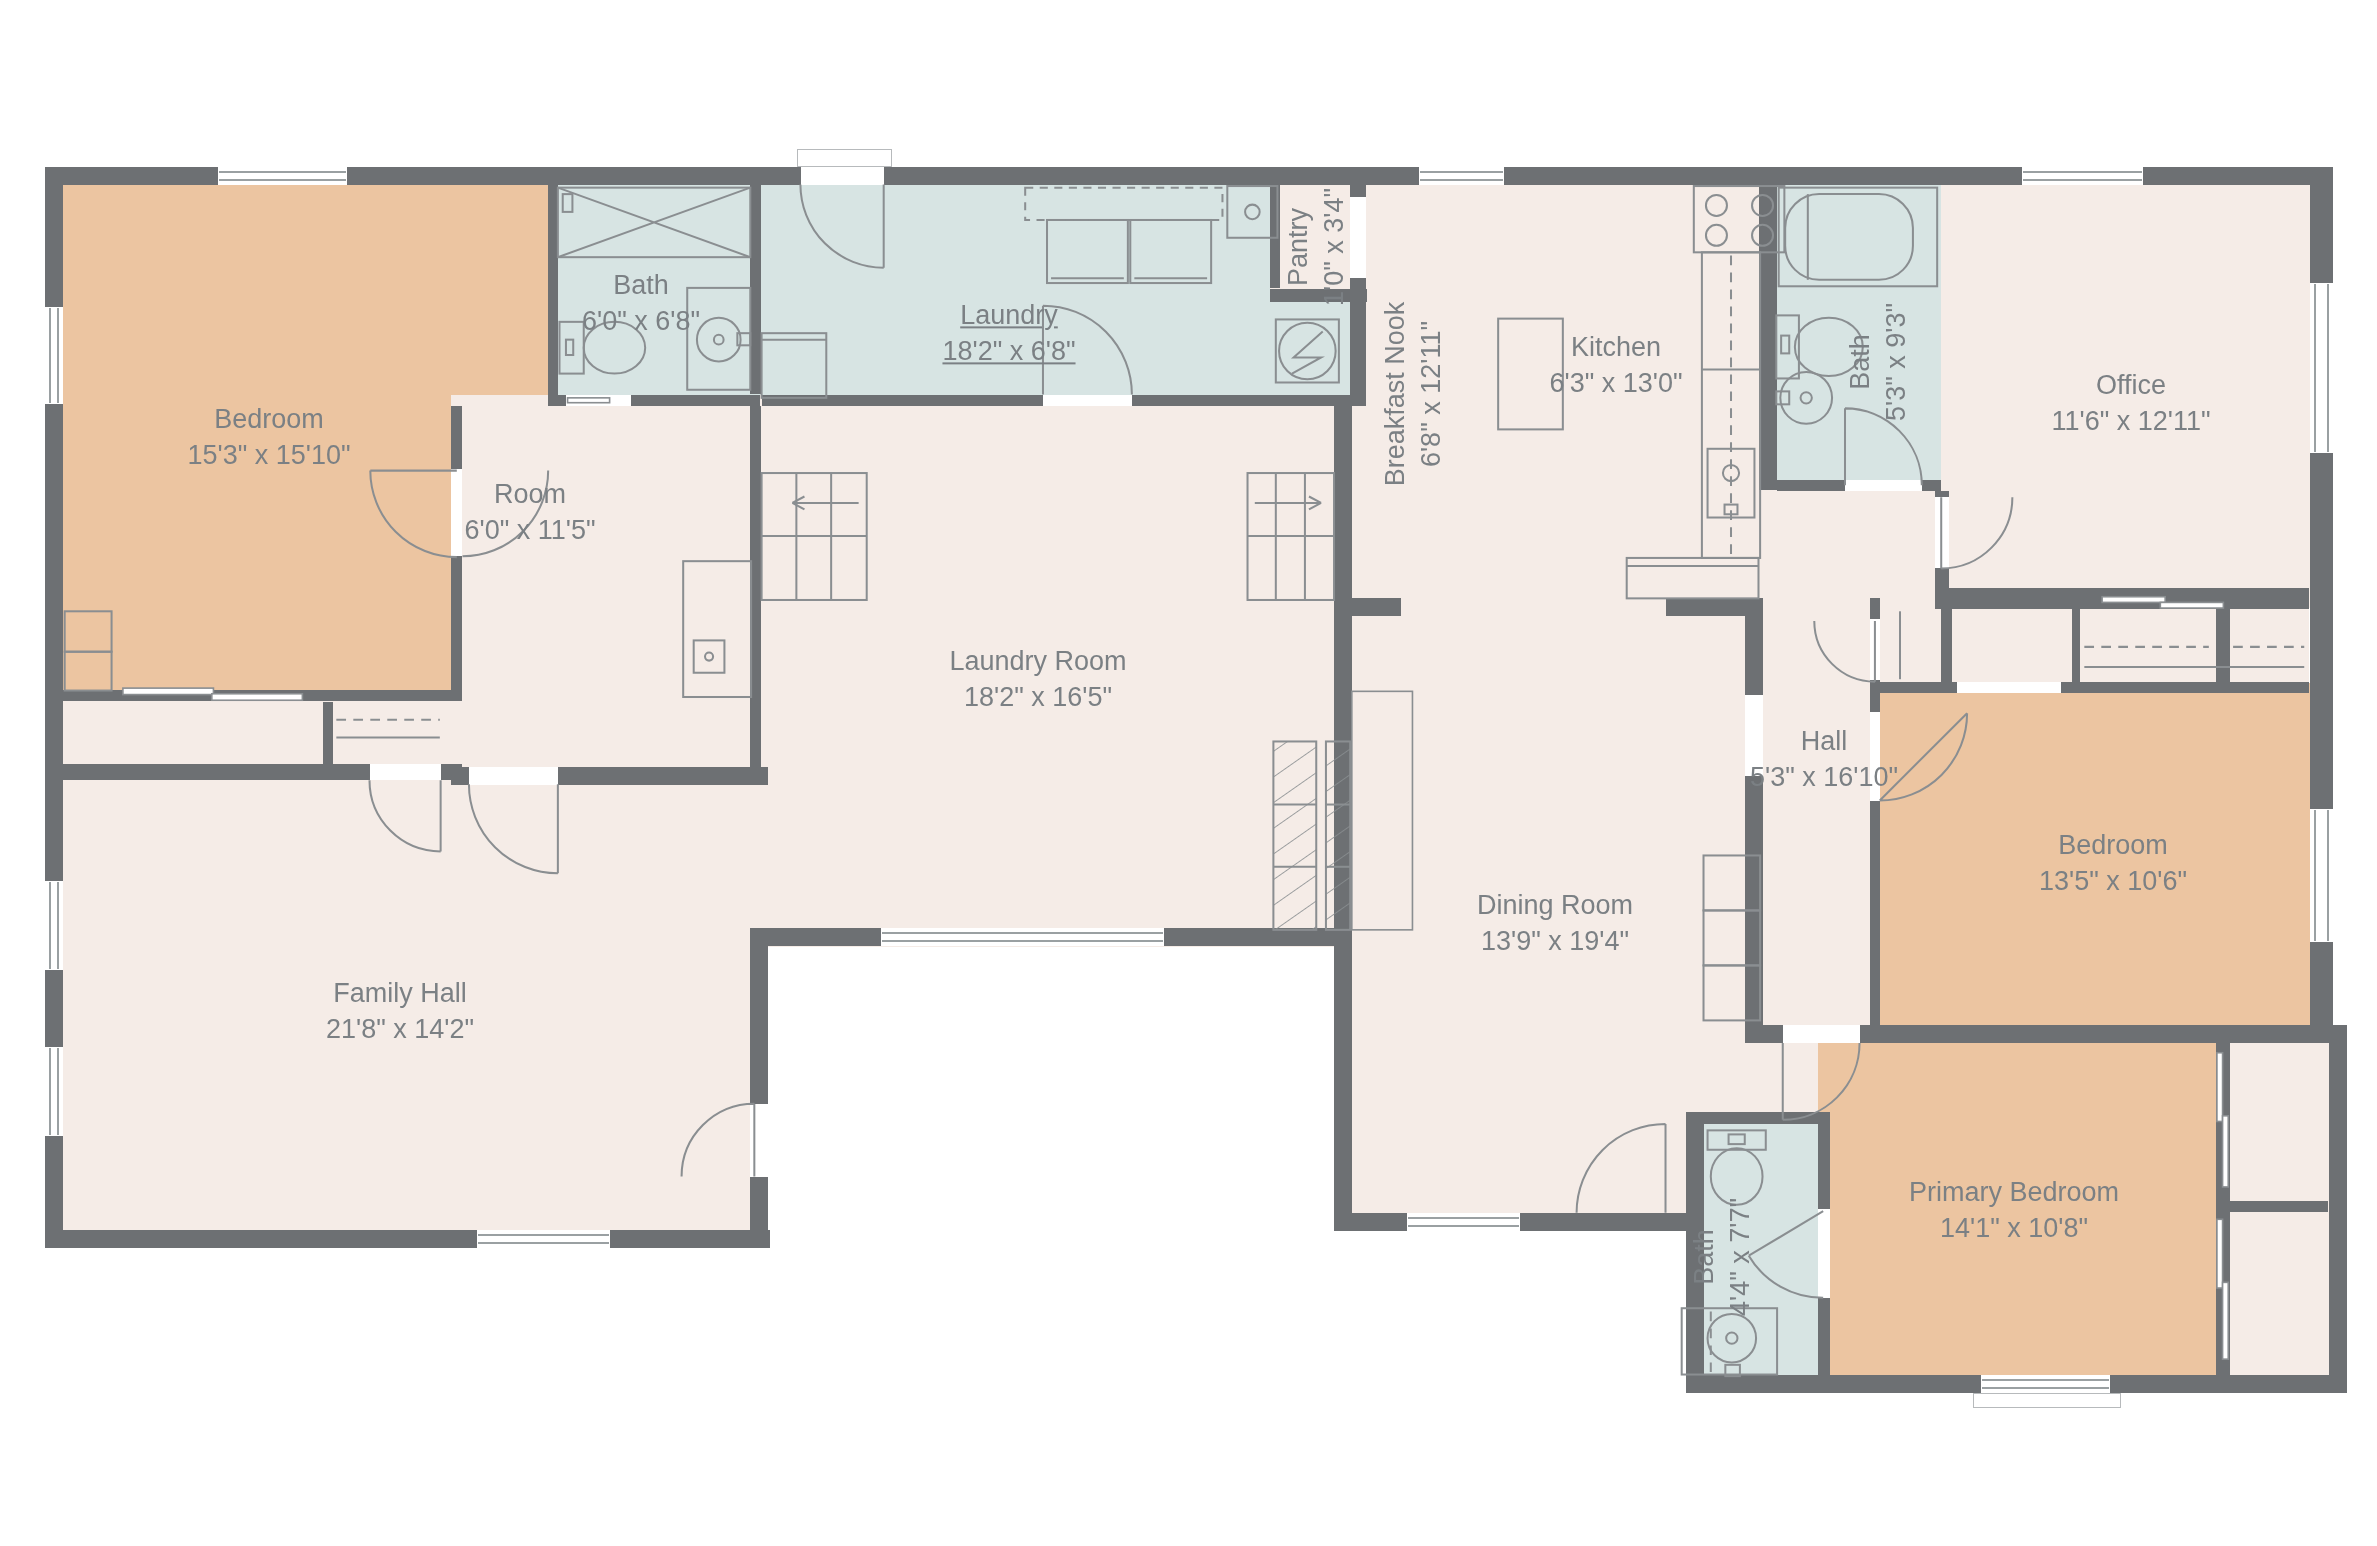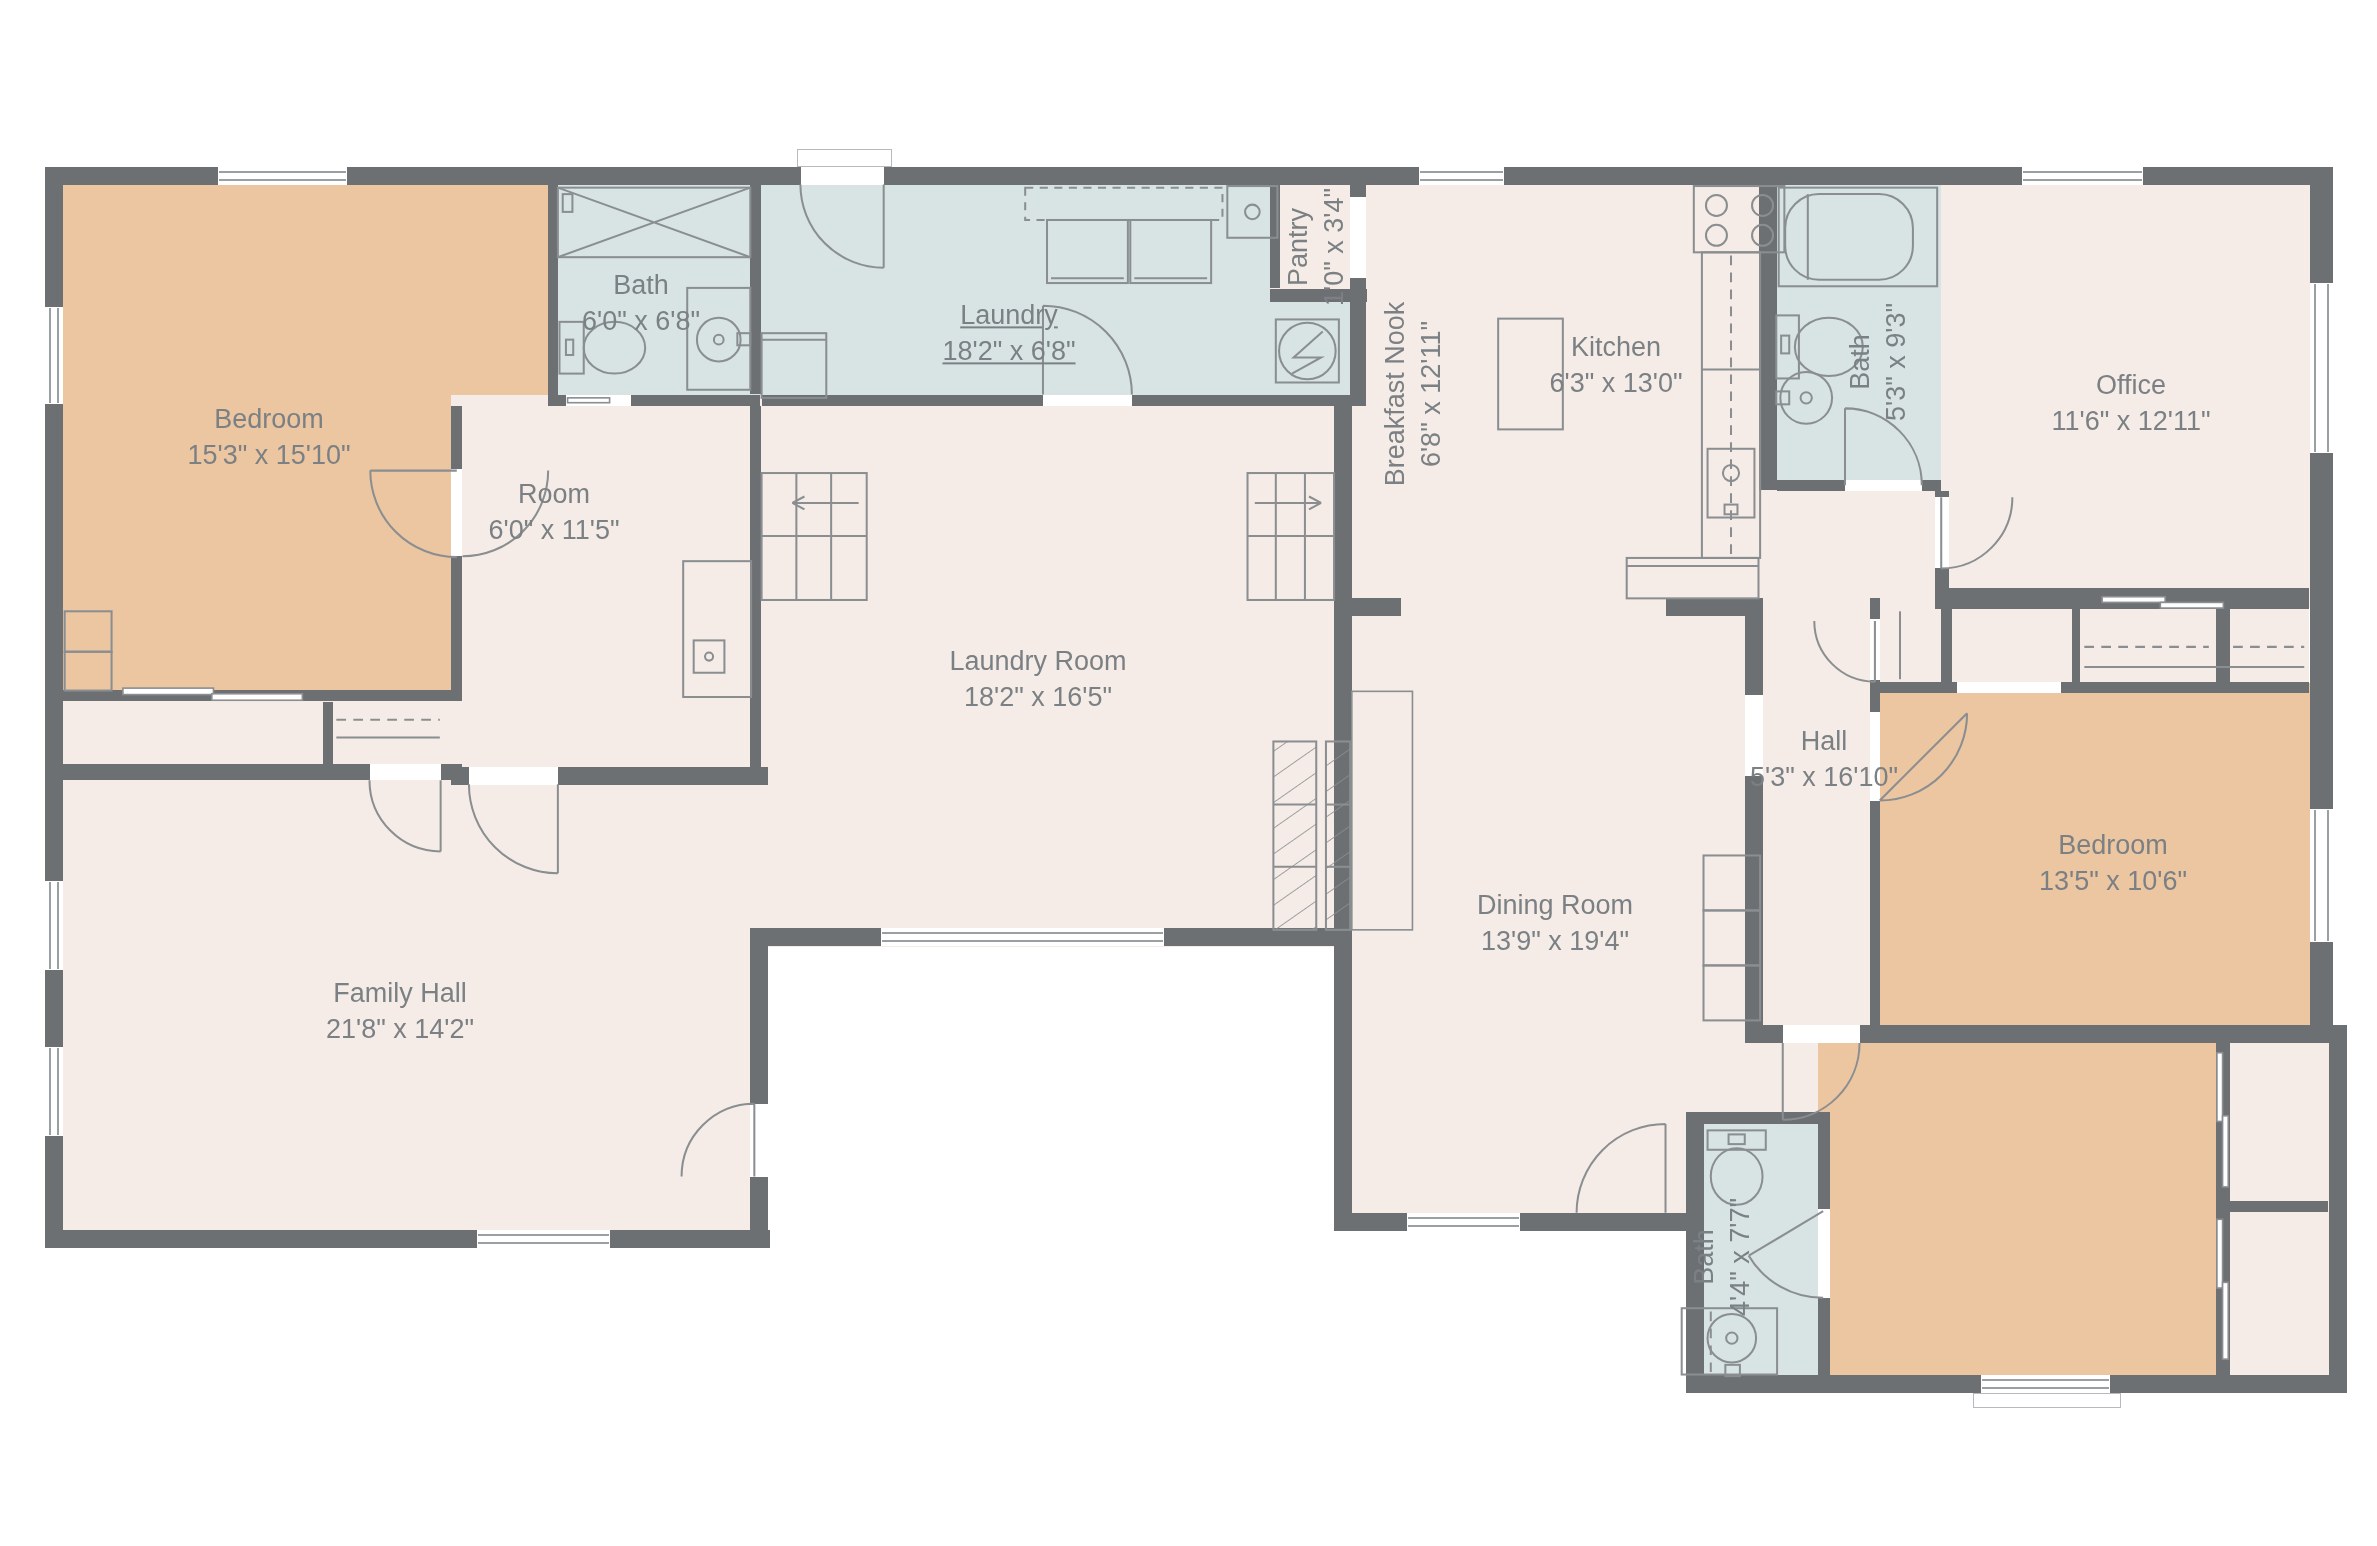--- a/index.html
+++ b/index.html
@@ -321,21 +321,21 @@
       <div>6'3" x 13'0"</div>
     </div>
   <div class="label rot" style="left:1879px;top:362px;">
     <div>Bath</div>
       <div>5'3" x 9'3"</div>
     </div>
   <div class="label" style="left:2131px;top:404px;">
     <div>Office</div>
       <div>11'6" x 12'11"</div>
     </div>
-  <div class="label" style="left:530px;top:513px;margin-left:24px;">
+  <div class="label" style="left:530px;top:513px;">
     <div>Room</div>
       <div>6'0" x 11'5"</div>
     </div>
   <div class="label" style="left:1038px;top:680px;">
     <div>Laundry Room</div>
       <div>18'2" x 16'5"</div>
     </div>
   <div class="label" style="left:1824px;top:760px;">
     <div>Hall</div>
       <div>5'3" x 16'10"</div>
@@ -345,18 +345,22 @@
       <div>13'5" x 10'6"</div>
     </div>
   <div class="label" style="left:1555px;top:924px;">
     <div>Dining Room</div>
       <div>13'9" x 19'4"</div>
     </div>
   <div class="label" style="left:400px;top:1012px;">
     <div>Family Hall</div>
       <div>21'8" x 14'2"</div>
     </div>
+  <div class="label" style="left:2014px;top:1211px;">
+    <div>Primary Bedroom</div>
+      <div>14'1" x 10'8"</div>
+    </div>
   <div class="label rot" style="left:1723px;top:1257px;">
     <div>Bath</div>
       <div>4'4" x 7'7"</div>
     </div>
 </div>
 
 
 </body></html>

